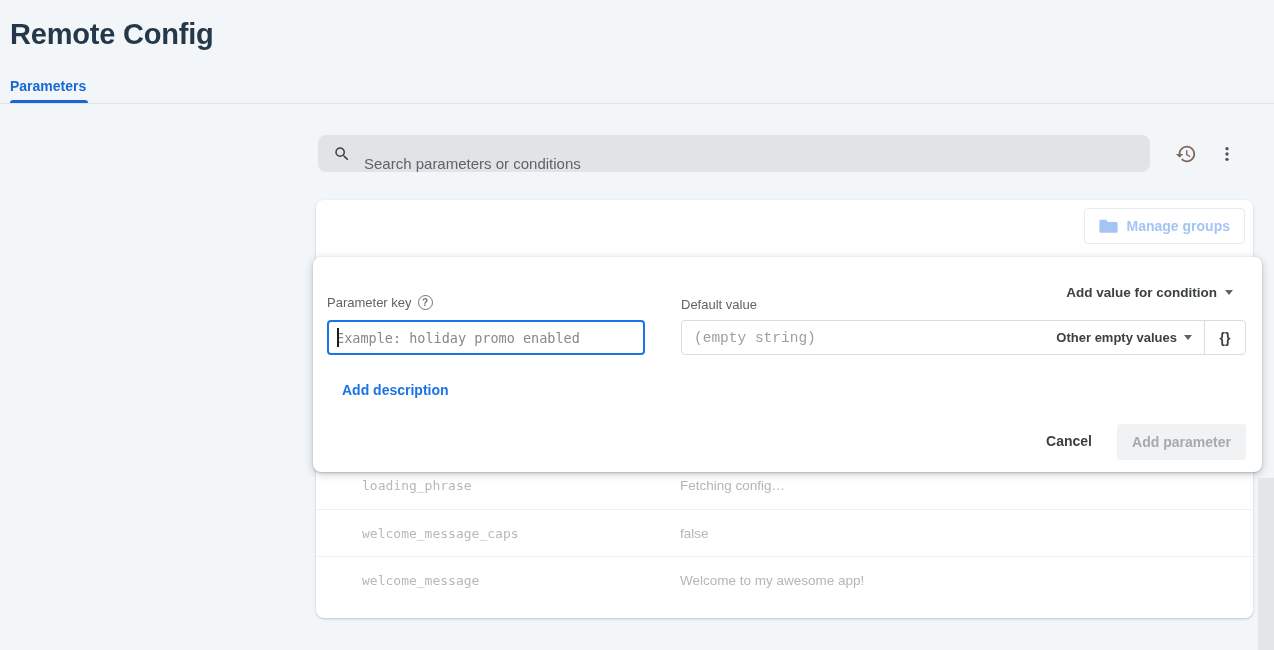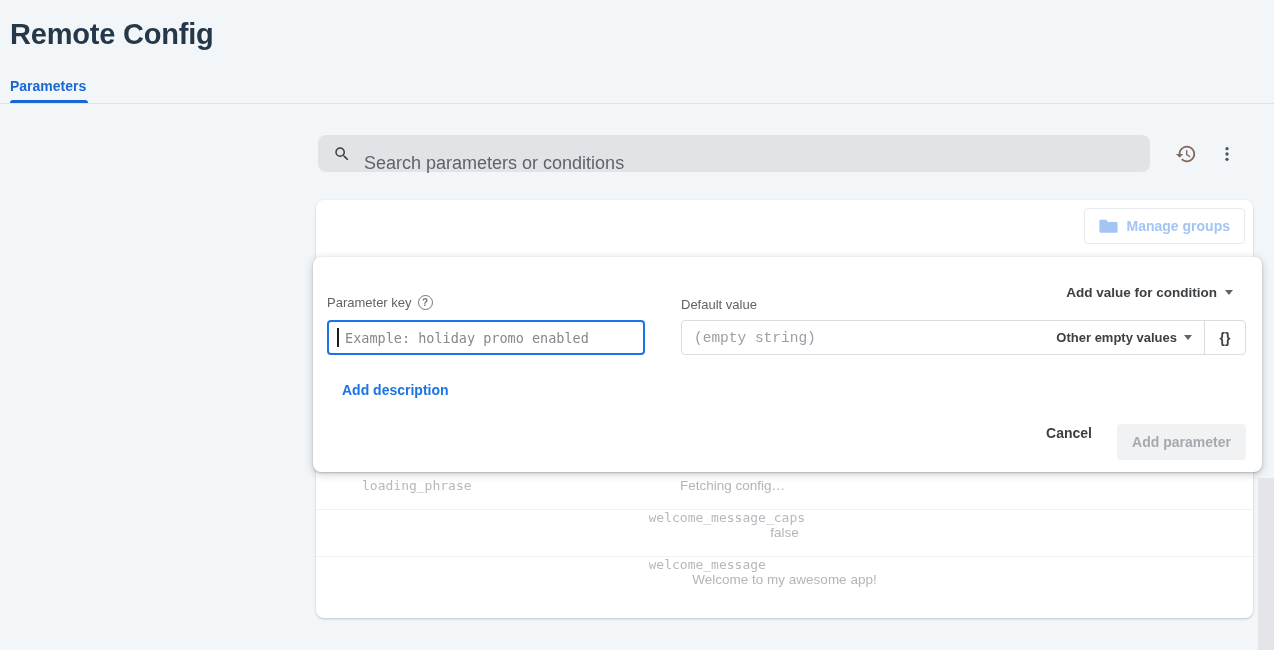--- a/index.html
+++ b/index.html
@@ -12,55 +12,55 @@
   .tab { position:absolute; left:10px; top:78px; font-size:14px; font-weight:700; color:#1967d2; cursor:pointer; }
   .tab-underline { position:absolute; left:10px; top:100px; width:78px; height:4px;
                    background:#1967d2; border-radius:3px 3px 0 0; }
   .header-divider { position:absolute; left:0; top:103px; width:1274px; height:1px; background:#e0e4e8; }
 
   
   .search-box { position:absolute; left:318px; top:135px; width:832px; height:37px;
                 background:#e1e3e6; border-radius:8px; display:flex; align-items:center; }
   .search-box svg { margin-left:15px; flex:none; }
   .search-input { border:none; outline:none; background:transparent; flex:1; height:100%;
-                  margin-left:13px; font-size:18px; color:#3c4043; font-family:"Liberation Sans",sans-serif;margin-top:19px; }
+                  margin-left:13px; font-size:15px; color:#3c4043; font-family:"Liberation Sans",sans-serif;margin-top:19px; }
   .search-input::placeholder { color:#5f6368; opacity:1; }
   .icon-btn { position:absolute; width:28px; height:28px; display:flex; align-items:center;
               justify-content:center; cursor:pointer; background:none; border:none; }
   .history-btn { left:1172px; top:140px; }
   .kebab-btn { left:1213px; top:140px; }
 
   
   .params-card { position:absolute; left:316px; top:200px; width:937px; height:418px;
                  background:#ffffff; border-radius:8px;
                  box-shadow:0 1px 2px rgba(60,64,67,.18), 0 1px 3px rgba(60,64,67,.10); }
   .manage-groups-btn { position:absolute; right:8px; top:8px; height:36px; padding:12px 14px;
                  background:#ffffff; border:1px solid #e7eaee; border-radius:4px;
                  display:flex; align-items:center; gap:9px; cursor:pointer; }
   .manage-groups-btn span { font-size:14px; font-weight:700; color:#a4c4f4; }
   .rows { position:absolute; left:0; bottom:15px; width:100%; }
   .param-row { height:47px; display:flex; align-items:center; cursor:pointer; }
-  .param-row + .param-row { border-top:1px solid #f0f1f3;flex-direction:column; }
+  .param-row + .param-row { border-top:1px solid #f0f1f3; }
   .param-key { width:318px; margin-left:46px; font-family:"DejaVu Sans Mono",monospace;
                font-size:13px; color:#b5b8bd; overflow:hidden; white-space:nowrap; }
   .param-value { font-size:13.5px; color:#b2b5ba; white-space:nowrap; }
 
   
   .dialog { position:absolute; left:313px; top:257px; width:949px; height:215px;
             background:#ffffff; border-radius:8px;
             box-shadow:0 2px 8px rgba(60,64,67,.28), 0 1px 2px rgba(60,64,67,.25); }
   .field-label { position:absolute; font-size:13px; color:#5f6368; }
   .lbl-key { left:14px; top:38px; display:flex; align-items:center; gap:6px; }
   .help-icon { width:15px; height:15px; border:1.4px solid #70757a; border-radius:50%;
                display:inline-flex; align-items:center; justify-content:center;
                font-size:10px; font-weight:700; color:#70757a; cursor:pointer; }
   .lbl-value { left:368px; top:40px; }
   .key-field { position:absolute; left:14px; top:63px; width:318px; height:35px;
                border:2px solid #1a73e8; border-radius:4px; background:#fff; }
-  .key-input { width:100%; height:100%; border:none; outline:none; padding-left:16px;
+  .key-input { width:100%; height:100%; border:none; outline:none; padding-left:7px;
                font-family:"DejaVu Sans Mono",monospace; font-size:13.5px; color:#202124; background:transparent; }
   .key-input::placeholder { color:#85888d; opacity:1; }
   .text-caret { position:absolute; left:8px; top:6px; width:1.5px; height:19px; background:#1b1b1b; }
   .value-field { position:absolute; left:368px; top:63px; width:565px; height:35px;
                  border:1px solid #dadce0; border-radius:4px; background:#fff;
                  display:flex; align-items:center; }
   .value-input { flex:1; min-width:0; height:100%; border:none; outline:none; padding-left:12px;
                  font-size:14.5px; color:#737373; background:transparent; font-family:Liberation Mono, monospace; }
   .value-input::placeholder { color:#9aa0a6; opacity:1; }
   .empty-values-dd { display:flex; align-items:center; gap:7px; padding:0 12px; height:100%;
@@ -69,21 +69,21 @@
   .braces-btn { width:41px; height:100%; border-left:1px solid #dadce0; display:flex;
                 align-items:center; justify-content:center; cursor:pointer;
                 font-size:14px; font-weight:700; color:#3c4043; background:none; border-top:none; border-right:none; border-bottom:none; }
   .caret-down { width:0; height:0; border-left:4.5px solid transparent;
                 border-right:4.5px solid transparent; border-top:5.5px solid #5f6368; }
   .condition-dd { position:absolute; right:29px; top:28px; display:flex; align-items:center;
                   gap:8px; cursor:pointer; }
   .condition-dd span { font-size:13.5px; font-weight:700; color:#3c4043; }
   .add-desc-link { position:absolute; left:29px; top:125px; font-size:14px; font-weight:700;
                    color:#1a73e8; cursor:pointer; }
-  .cancel-btn { position:absolute; right:170px; top:168px; font-size:14px; font-weight:700;
+  .cancel-btn { position:absolute; right:170px; top:176px; font-size:14px; font-weight:700;
                 color:#3c4043; background:none; border:none; cursor:pointer;
                 font-family:"Liberation Sans",sans-serif; }
   .add-param-btn { position:absolute; left:804px; top:167px; width:129px; height:36px;
                    background:#f0f2f3; border:none; border-radius:4px; font-size:14px;
                    font-weight:700; color:#a5aab0; font-family:"Liberation Sans",sans-serif; cursor:default; }
 
   
   .scrollbar-track { position:absolute; left:1258px; top:478px; width:16px; height:172px;
                      background:#e4e5e8; cursor:pointer; }
 </style>

